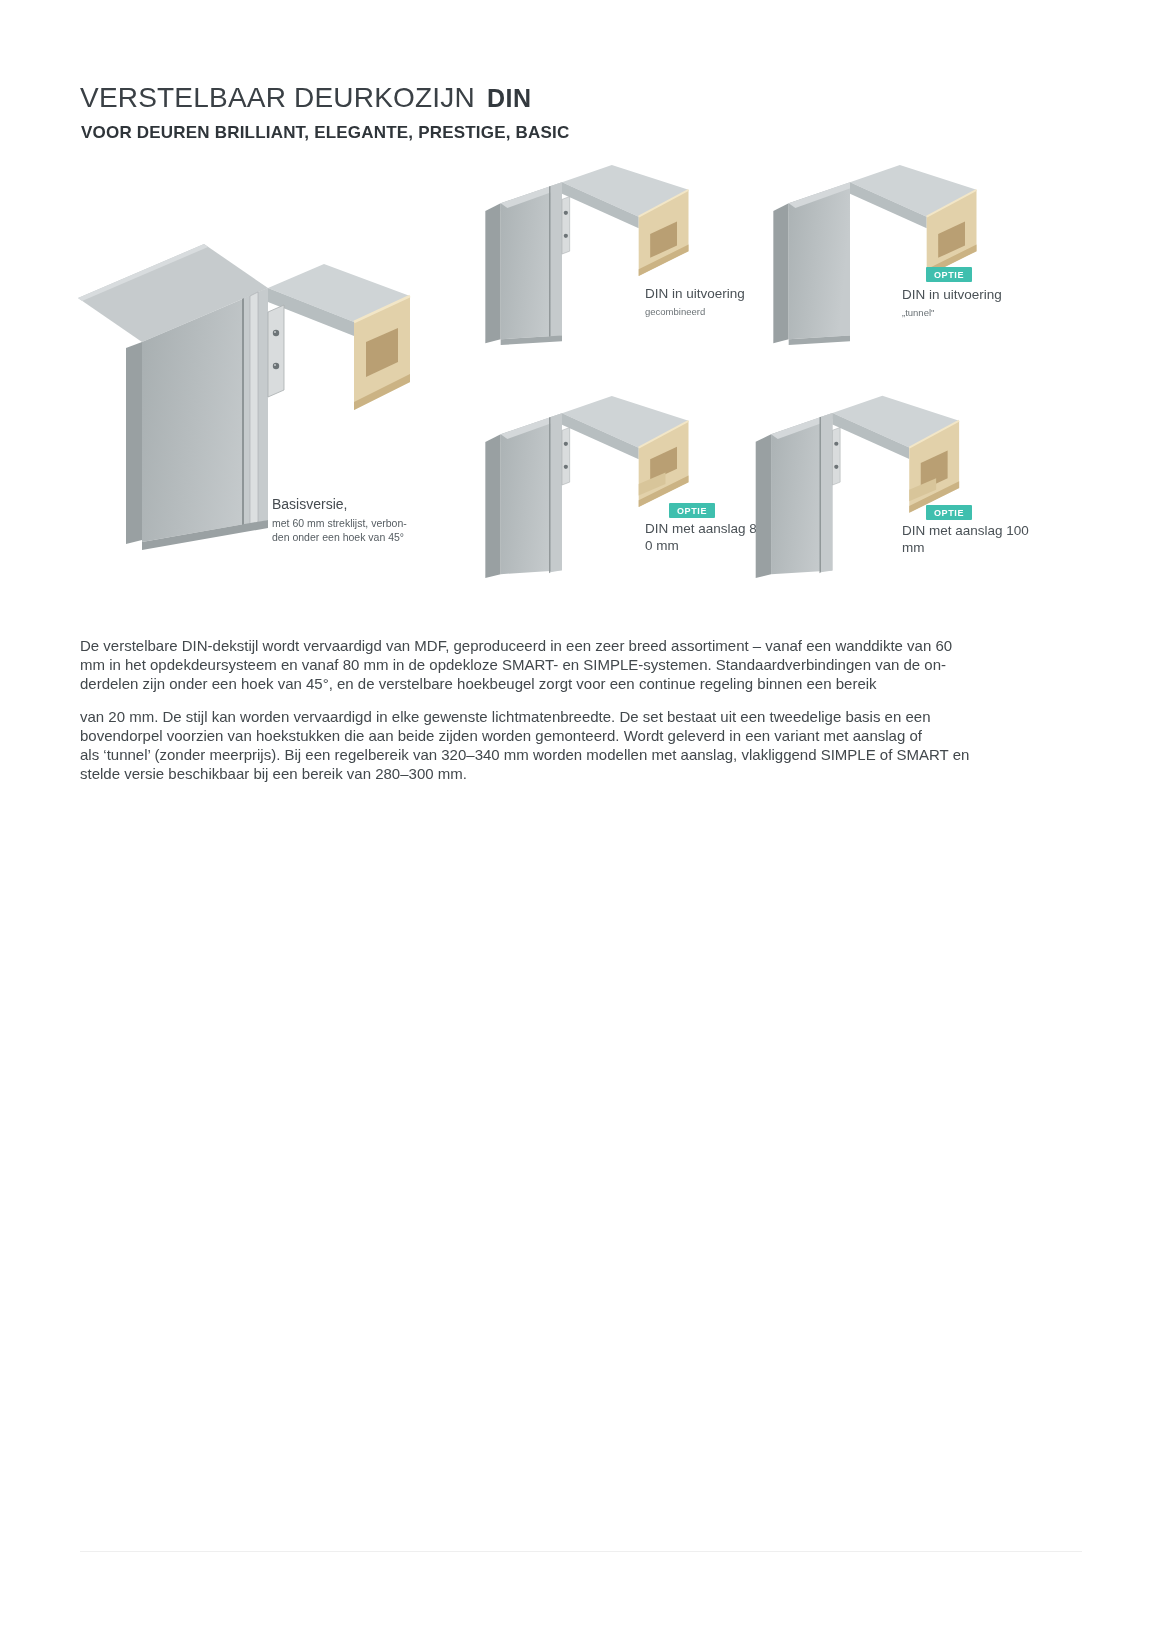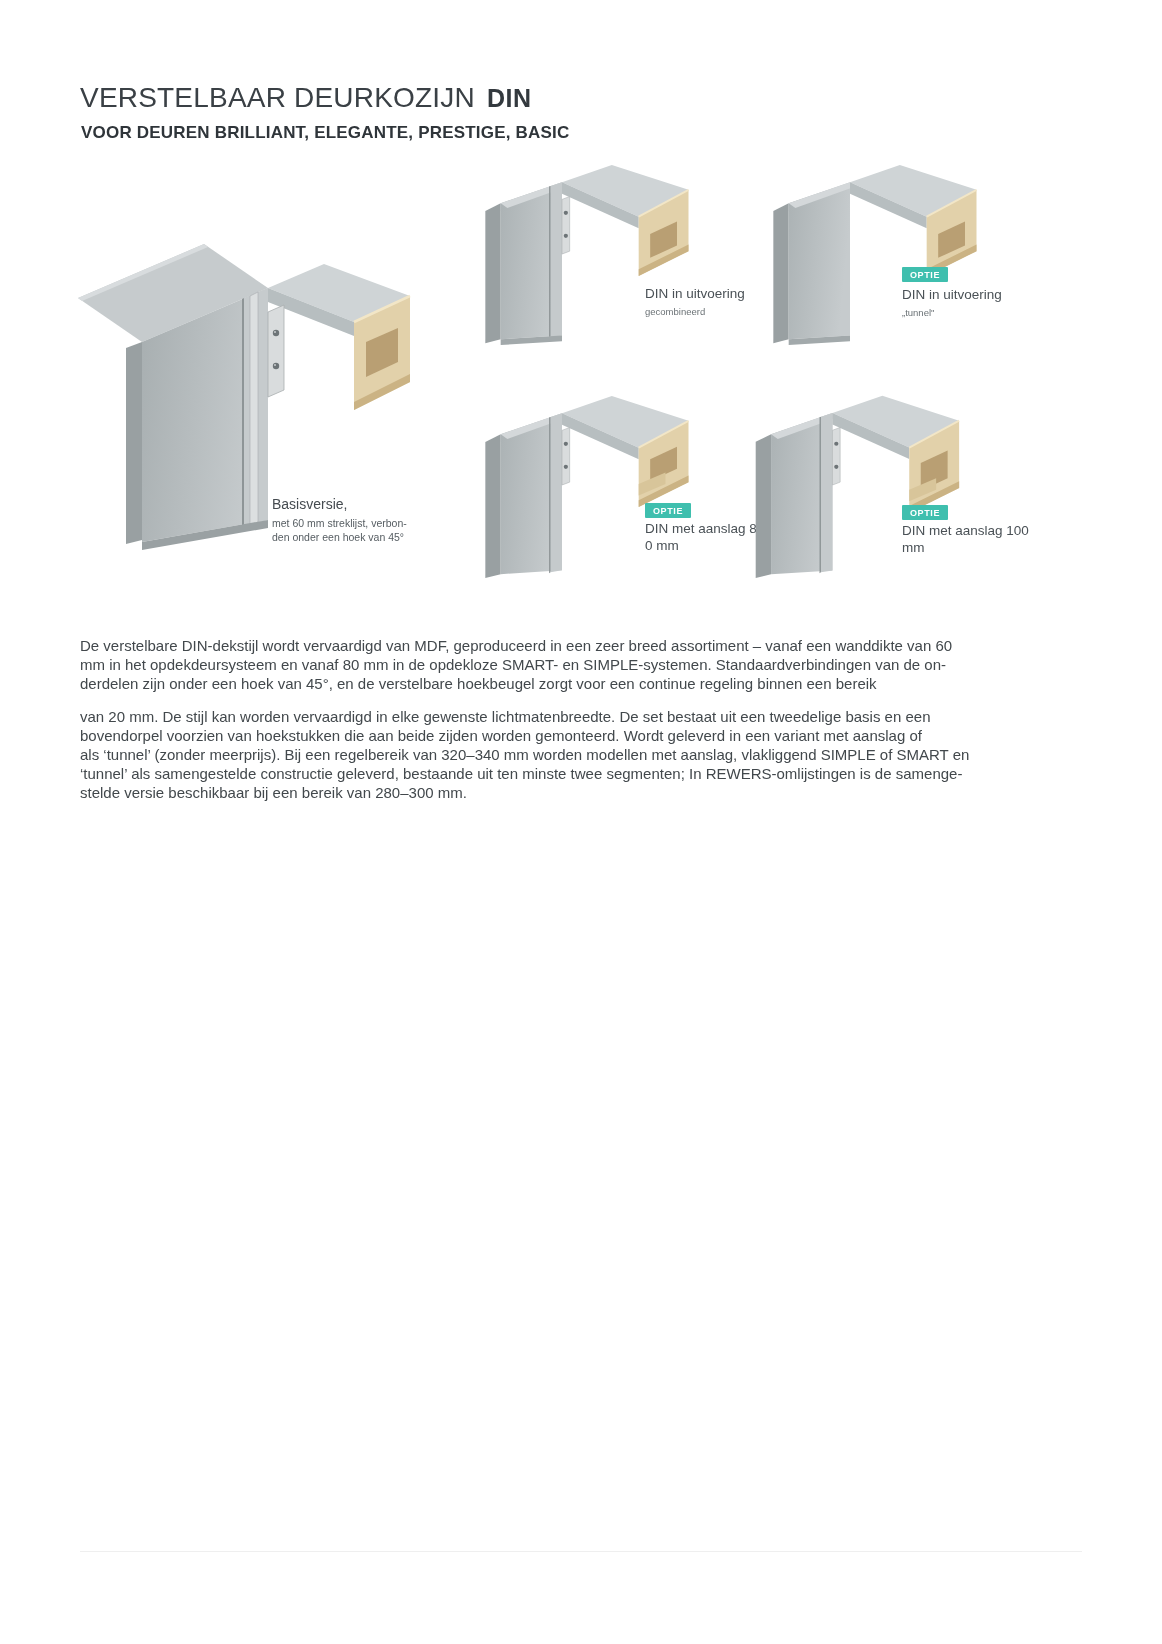--- a/index.html
+++ b/index.html
@@ -18,21 +18,21 @@
   .title-din{font-size:25px;font-weight:800;color:#33393e;letter-spacing:.5px;}
   .subtitle{left:81px;top:123px;font-size:17px;font-weight:700;color:#2f353a;letter-spacing:.2px;white-space:nowrap;}
   
   .cap-title{font-size:13.5px;color:#4a5156;white-space:nowrap;}
   .cap-sub{font-size:9.5px;color:#6b7276;white-space:nowrap;}
   .basis-title{font-size:14px;color:#454b50;white-space:nowrap;}
   .basis-line{font-size:10.5px;color:#565d62;line-height:14px;white-space:nowrap;}
   .badge{
     display:inline-block;font-size:9px;font-weight:700;color:#ffffff;
     padding:3px 8px 2px 8px;letter-spacing:.6px;border-radius:1px;
-    background:#3fbfae;white-space:nowrap;
+    background:#3fbfae;white-space:nowrap;margin-left:24px;
   }
   
   .bodytext{left:80px;top:636px;}
   .tl{font-size:15px;line-height:19px;white-space:nowrap;color:#42484c;}
   .para2{margin-top:14px;}
   
   .hairline{left:80px;top:1551px;width:1002px;height:1px;background:#efefef;}
   .pagenum{left:80px;top:1584px;font-size:26px;color:#4c4c4c;}
   svg{display:block;}
 </style>
@@ -208,21 +208,20 @@
   <div class="abs bodytext">
     <div>
       <div class="tl">De verstelbare DIN-dekstijl wordt vervaardigd van MDF, geproduceerd in een zeer breed assortiment – vanaf een wanddikte van 60</div>
       <div class="tl">mm in het opdekdeursysteem en vanaf 80 mm in de opdekloze SMART- en SIMPLE-systemen. Standaardverbindingen van de on-</div>
       <div class="tl">derdelen zijn onder een hoek van 45°, en de verstelbare hoekbeugel zorgt voor een continue regeling binnen een bereik</div>
     </div>
     <div class="para2">
       <div class="tl">van 20 mm. De stijl kan worden vervaardigd in elke gewenste lichtmatenbreedte. De set bestaat uit een tweedelige basis en een</div>
       <div class="tl">bovendorpel voorzien van hoekstukken die aan beide zijden worden gemonteerd. Wordt geleverd in een variant met aanslag of</div>
       <div class="tl">als ‘tunnel’ (zonder meerprijs). Bij een regelbereik van 320–340 mm worden modellen met aanslag, vlakliggend SIMPLE of SMART en</div>
-      <div class="tl">‘tunnel’ als samengestelde constructie geleverd, bestaande uit ten minste twee segmenten; In REWERS-omlijstingen is de samenge-</div>
       <div class="tl">stelde versie beschikbaar bij een bereik van 280–300 mm.</div>
     </div>
   </div>
 
   <div class="abs hairline"></div>
   <div class="abs pagenum">224</div>
 
 </div>
 
 </body></html>

